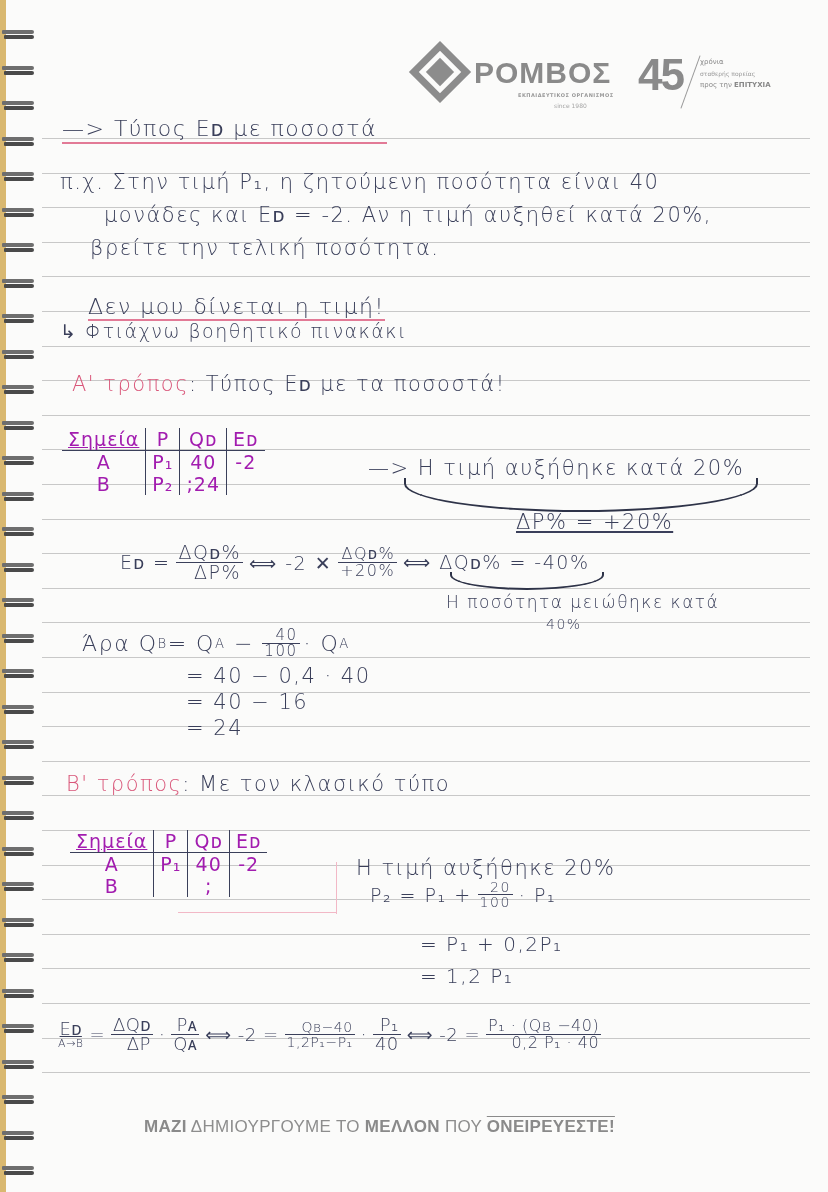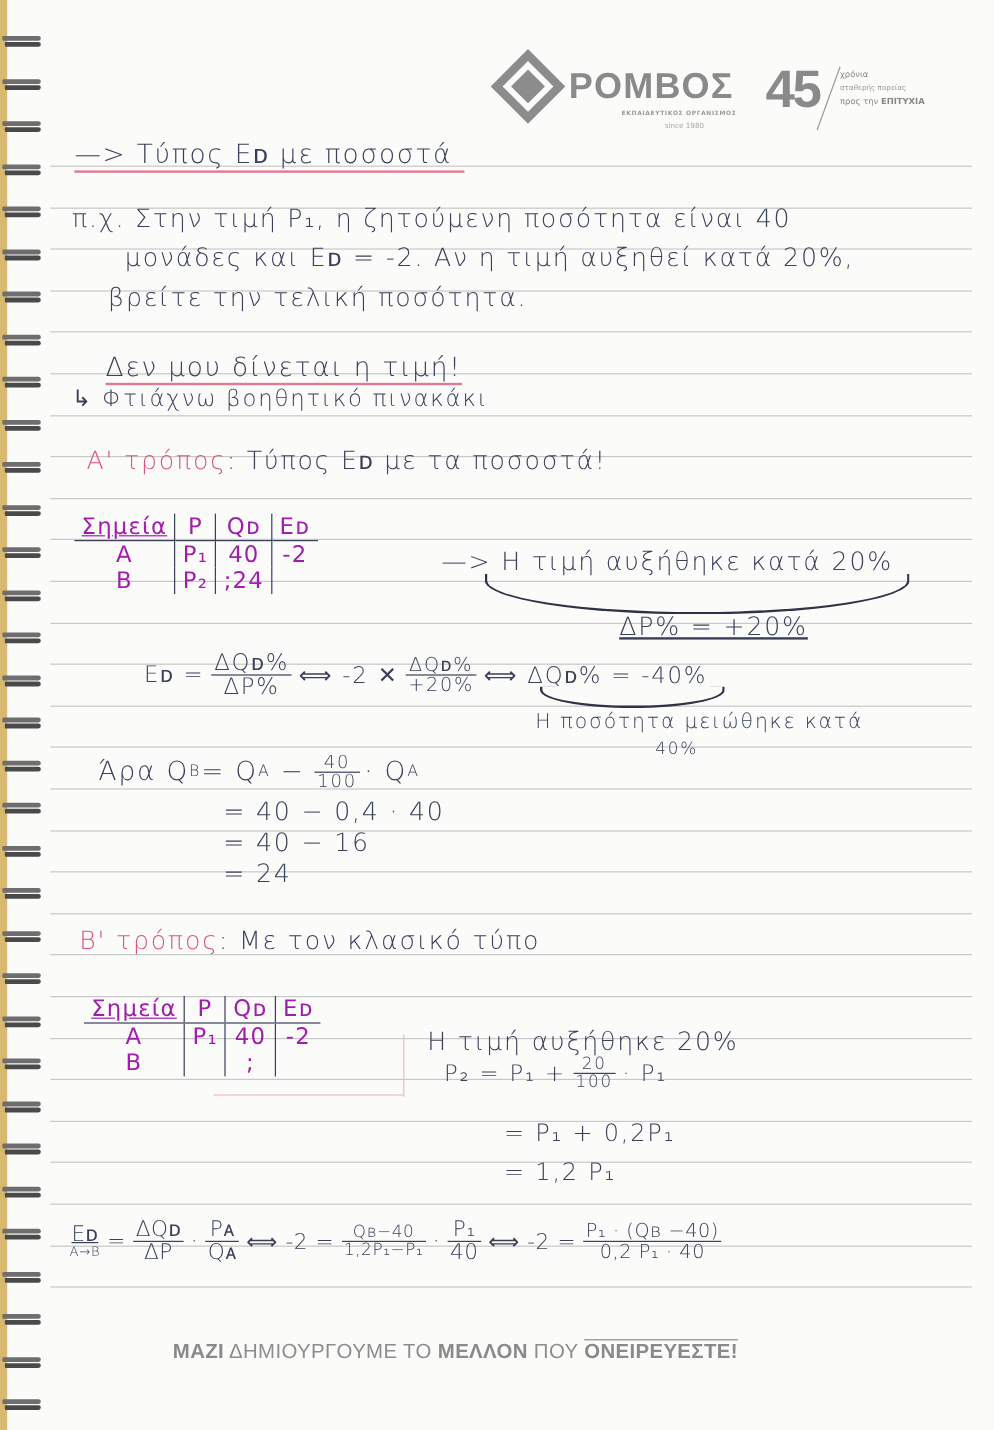--- a/index.html
+++ b/index.html
@@ -24,21 +24,21 @@
   .slash{position:absolute;left:276px;top:8px;width:1px;height:56px;background:#999;transform:rotate(20deg);}
   .tag1{position:absolute;left:286px;top:12px;font-size:7px;font-weight:normal;color:#888;}
   .tag2{position:absolute;left:286px;top:24px;font-size:6px;color:#999;}
   .tag3{position:absolute;left:286px;top:35px;font-size:7px;color:#888;}
   .tag3 b{font-weight:bold;}
   .tbl{position:absolute;border-collapse:collapse;color:#a21caf;font-weight:400;}
   .tbl td{padding:0 6px;height:22px;font-size:19px;letter-spacing:1px;text-align:center;}
   .tbl td + td{border-left:1.5px solid #3a3f5a;}
   .tbl tr:first-child td{border-bottom:1.5px solid #3a3f5a;}
   .tbl tr:first-child td:first-child{text-decoration:underline;}
-  .frac{display:inline-block;vertical-align:middle;text-align:center;line-height:1;}
+  .frac{display:inline-block;vertical-align:middle;text-align:right;line-height:1;}
   .frac .n{display:block;border-bottom:1.5px solid #3a3f5a;padding:0 2px;}
   .frac .d{display:block;padding:0 2px;}
   .brace{position:absolute;border:2px solid #2e3348;border-top:none;border-radius:0 0 60% 60% / 0 0 100% 100%;}
   .footer{position:absolute;left:144px;top:1117px;font-family:"Liberation Sans",sans-serif;font-size:17px;color:#8d8d8d;letter-spacing:0.3px;white-space:nowrap;}
   .footer b{font-weight:bold;color:#8a8a8a;}
   sub{font-size:60%;}
 </style>
 </head>
 <body>
 

